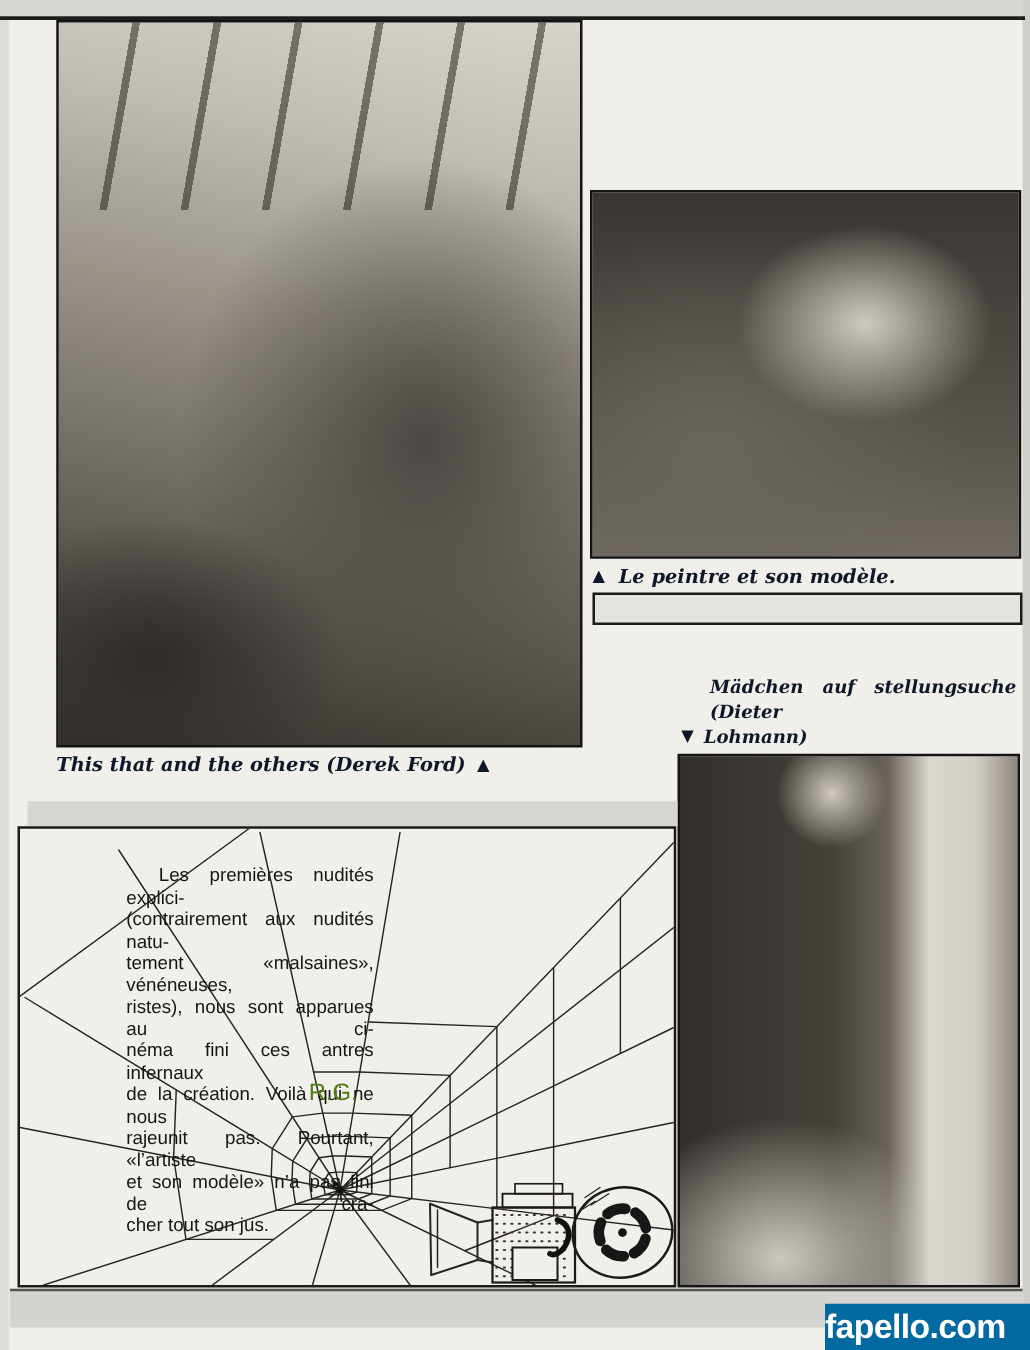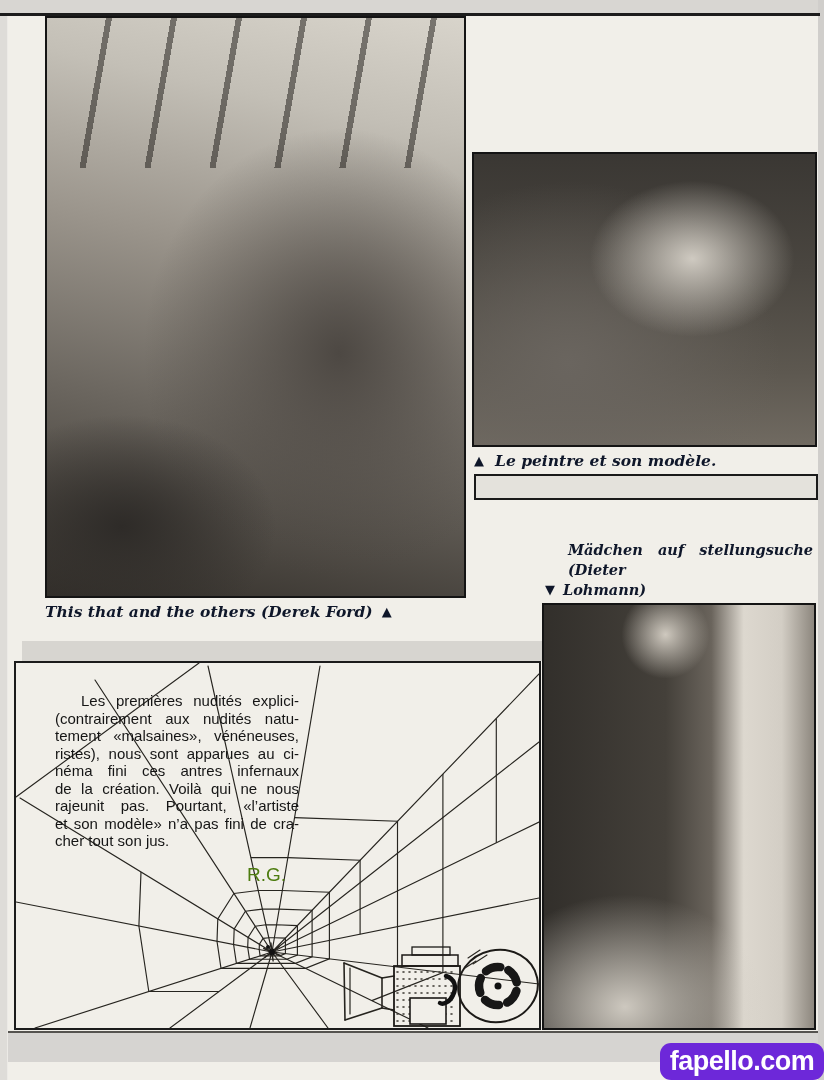--- a/index.html
+++ b/index.html
@@ -51,28 +51,28 @@
   
   .graybar-top{left:22px;top:641px;width:520px;height:20px;background:#d7d5d0;}
   .graybar-bottom{left:8px;top:1031px;width:810px;height:29px;background:#d6d4d1;border-top:2px solid #55534f;}
 
   
   .artbox{left:14px;top:661px;width:527px;height:369px;box-sizing:border-box;border:2px solid #1b1b1b;}
   #art-svg{left:0;top:0;width:824px;height:1080px;pointer-events:none;}
 
   
   .article{left:55px;top:692px;width:244px;font-size:15px;line-height:17.5px;z-index:5;color:#151515;}
-  .aline{text-align:justify;text-align-last:justify;}
+  .aline{text-align:justify;text-align-last:justify;margin-left:46px;}
   .aline.first{text-indent:26px;}
   .aline.last{text-align-last:left;}
   .signature{left:247px;top:864px;font-size:19px;z-index:5;color:#4d7c0f;}
 
   
-  .watermark{left:660px;top:1043px;width:164px;height:37px;background:#6d28d9;z-index:9;
-             display:flex;align-items:center;justify-content:center;border-radius:11px;}
+  .watermark{left:660px;top:1043px;width:164px;height:37px;background:#0369a1;z-index:9;
+             display:flex;align-items:center;justify-content:flex-start;}
   .watermark span{color:#ffffff;font-weight:bold;font-size:27px;letter-spacing:-0.5px;
              font-family:"Liberation Sans",sans-serif;}
 </style>
 </head>
 <body>
 
 <div class="page">
 
   <div class="abs edge-top"></div>
   <div class="abs edge-left"></div>

